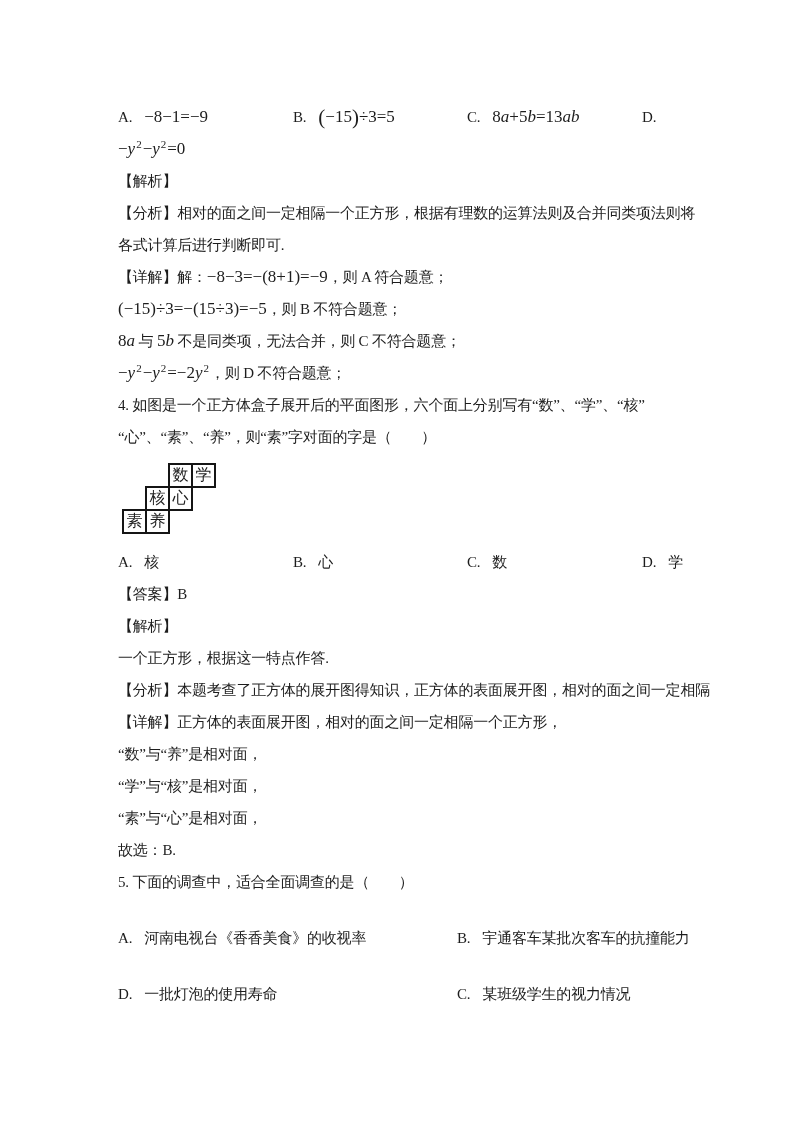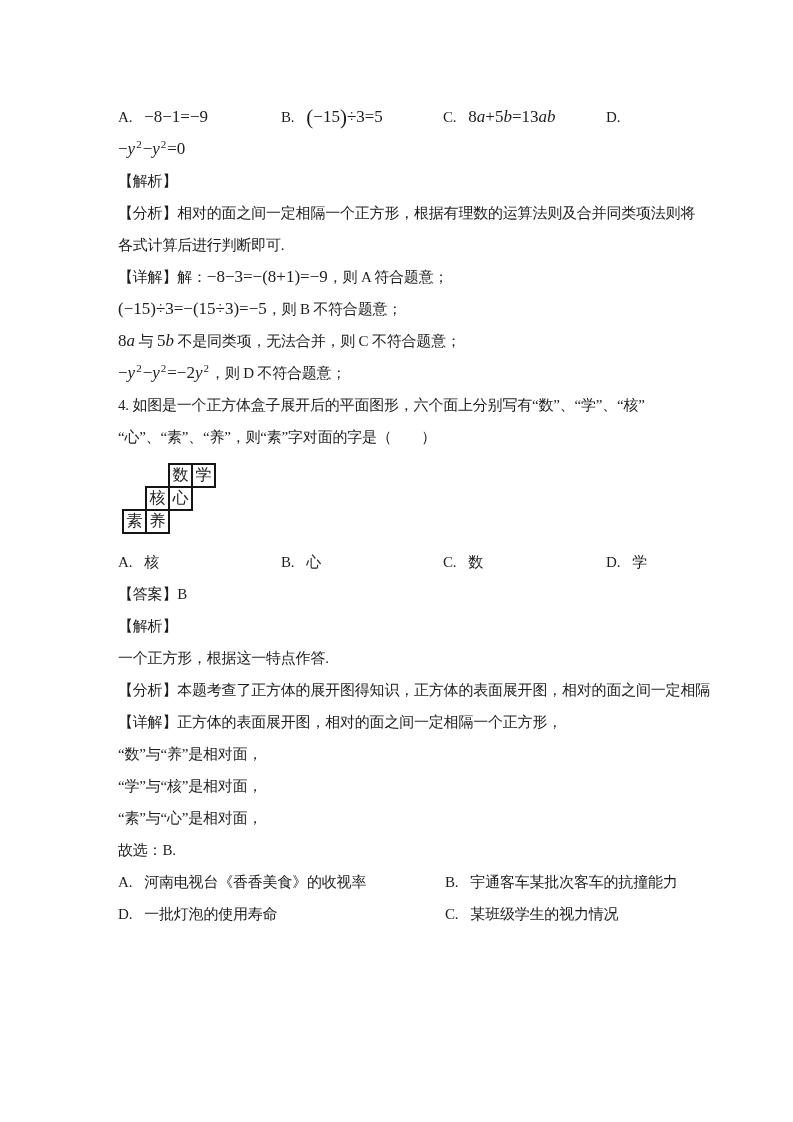--- a/index.html
+++ b/index.html
@@ -19,23 +19,24 @@
     font-size: 15px;
     letter-spacing: -0.2px;
   }
   .line {
     line-height: 32px;
     min-height: 32px;
     white-space: nowrap;
   }
   .options-row {
     display: grid;
+    gap: 12px;
   }
   .cols-4 { grid-template-columns: 163px 162px 163px 1fr; }
-  .cols-2 { grid-template-columns: 327px 1fr; }
+  .cols-2 { grid-template-columns: 327px 1fr; margin-top: 24px; }
   .opt { line-height: 32px; white-space: nowrap; }
   .opt-label { margin-right: 12px; }
   .run-c { }
   .run-r { font-size: 17px; letter-spacing: 0; }
   .run-i { font-size: 17px; font-style: italic; letter-spacing: 0; }
   .run-lp { font-size: 21px; letter-spacing: 0; vertical-align: -2px; }
   sup.run-p {
     font-size: 11px;
     letter-spacing: 0;
     line-height: 0;
@@ -103,20 +104,21 @@
     </div>
     <div class="line"><span class="run-c">【答案】B</span></div>
     <div class="line"><span class="run-c">【解析】</span></div>
     <div class="line"><span class="run-c">一个正方形，根据这一特点作答.</span></div>
     <div class="line"><span class="run-c">【分析】本题考查了正方体的展开图得知识，正方体的表面展开图，相对的面之间一定相隔</span></div>
     <div class="line"><span class="run-c">【详解】正方体的表面展开图，相对的面之间一定相隔一个正方形，</span></div>
     <div class="line"><span class="run-c">“数”与“养”是相对面，</span></div>
     <div class="line"><span class="run-c">“学”与“核”是相对面，</span></div>
     <div class="line"><span class="run-c">“素”与“心”是相对面，</span></div>
     <div class="line"><span class="run-c">故选：B.</span></div>
+    <div class="line"><span class="run-c">5. 下面的调查中，适合全面调查的是（　　）</span></div>
     <div class="line options-row cols-2">
       <div class="opt"><span class="opt-label">A.</span><span class="run-c">河南电视台《香香美食》的收视率</span></div>
       <div class="opt"><span class="opt-label">B.</span><span class="run-c">宇通客车某批次客车的抗撞能力</span></div>
     </div>
     <div class="line options-row cols-2">
       <div class="opt"><span class="opt-label">D.</span><span class="run-c">一批灯泡的使用寿命</span></div>
       <div class="opt"><span class="opt-label">C.</span><span class="run-c">某班级学生的视力情况</span></div>
     </div>
   </div>
 

